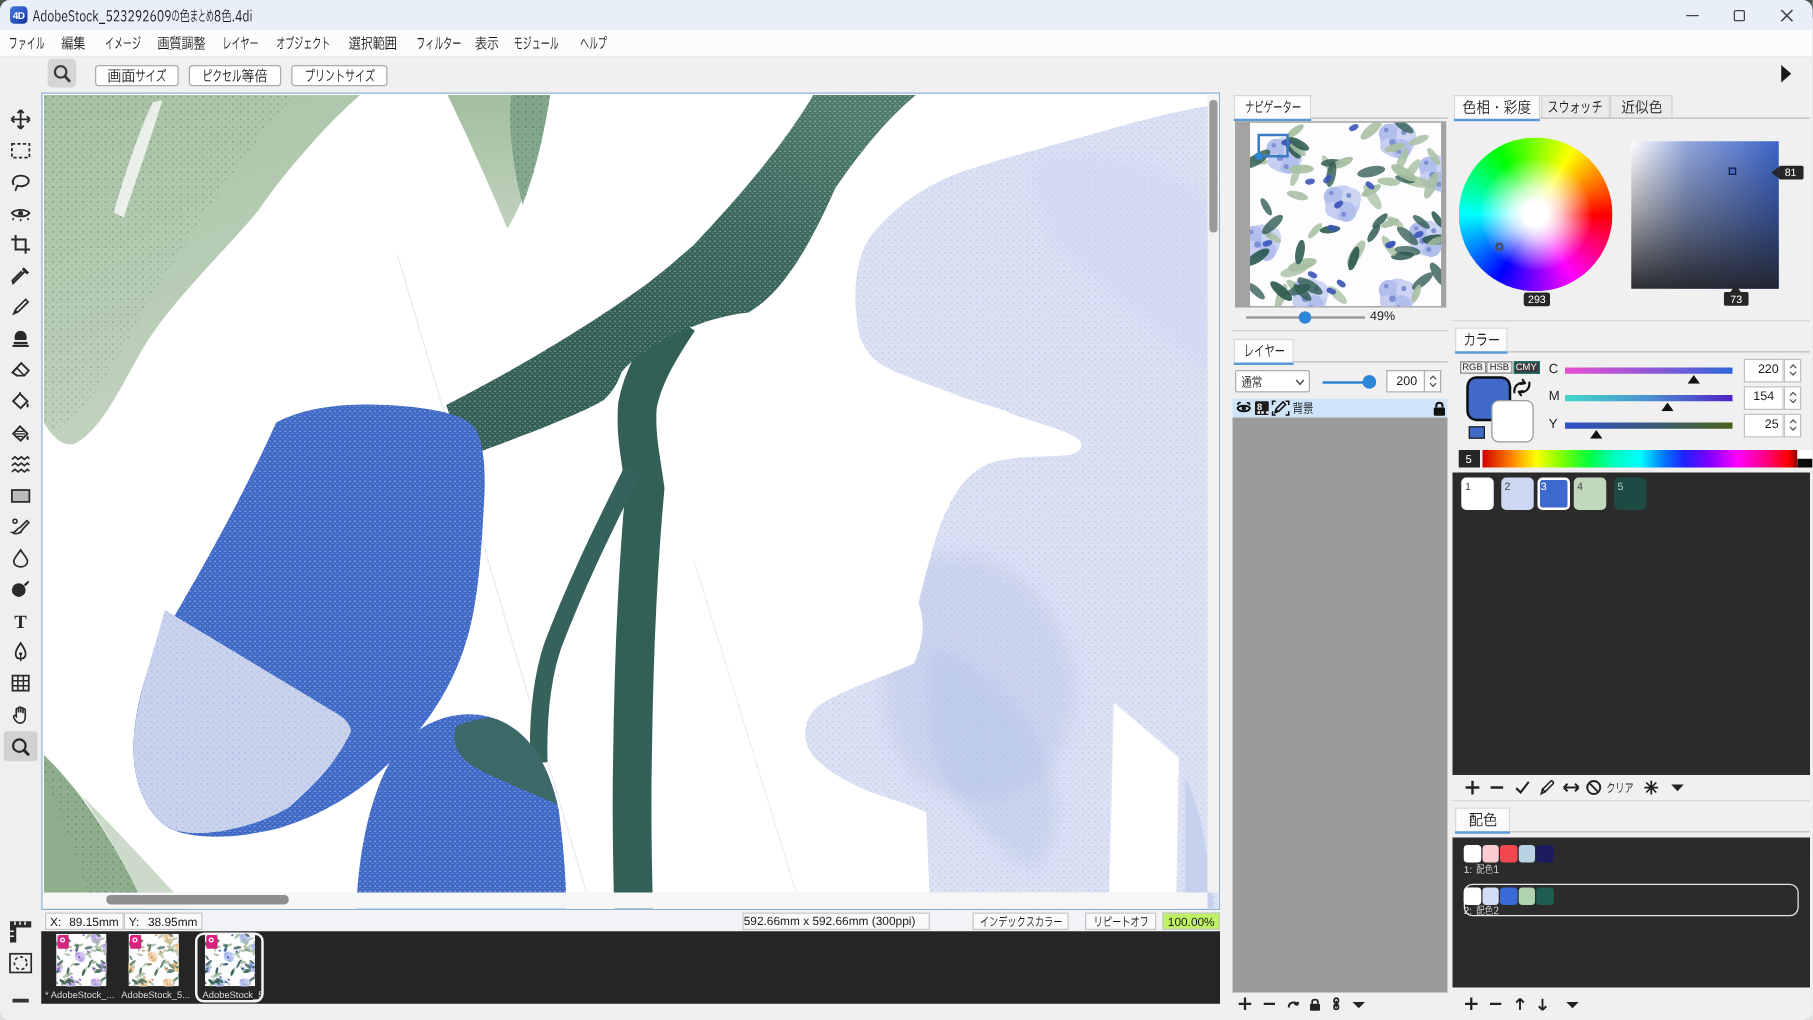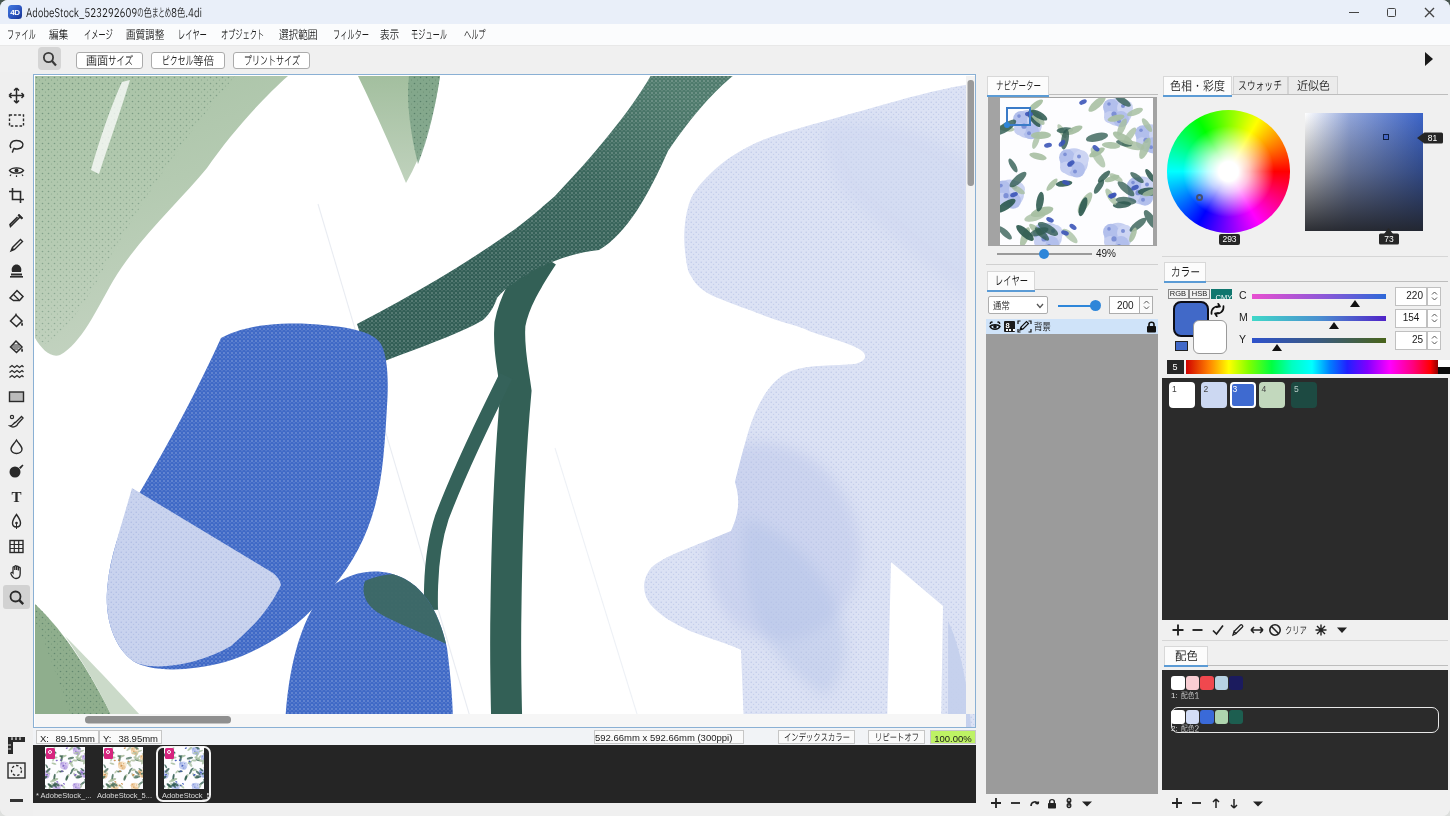--- a/index.html
+++ b/index.html
@@ -917,21 +917,21 @@
     </svg>
 <div class="abs" style="left:1162px;top:255.5px;width:286px;height:1px;background:#d6d6d6"></div>
 <div class="abs" style="left:1164px;top:262px;width:42px;height:18.5px;background:#fcfcfc;border:1px solid #d8d8d8;border-bottom:none"></div>
 <svg style="position:absolute;left:1170.5px;top:263.5px;overflow:visible" width="29.0" height="15.6" viewBox="0 -12.50 29.0 15.62">
       <path d="M6.3 -7.6V-6.8Q6.3 -3.4 6.1 -1.7Q6 -0.8 5.7 -0.4Q5.4 -0 4.8 -0.0H3.9L3.8 -0.9H4.7Q5.2 -0.9 5.4 -1.1Q5.6 -1.4 5.6 -2.0Q5.7 -2.7 5.7 -4.0Q5.8 -5.2 5.8 -6.4V-6.8H3.5Q3.4 -4.3 2.8 -2.7Q2.2 -1 1.1 0.2L0.7 -0.6Q1.8 -1.7 2.4 -3.1Q2.9 -4.5 3 -6.8H0.8V-7.6H3.0V-7.8V-10.0H3.5V-7.7V-7.6Z M9.1 -9.4H13.4V-8.5H9.1ZM8.4 -6.4H13.9Q13.9 -3.7 12.9 -2.1Q11.9 -0.4 10.2 0.2L10 -0.7Q11.5 -1.2 12.3 -2.4Q13.1 -3.6 13.3 -5.5H8.4Z M21.8 -4.3H15.8V-5.2H21.8Z" fill="#1a1a1a" transform="scale(1.2889 1)"></path>
     </svg>
 <div class="abs" style="left:1164px;top:280.5px;width:42px;height:2px;background:#5b9bd5"></div>
 <div class="abs" style="left:1206px;top:280.5px;width:242px;height:1px;background:#bdbdbd"></div>
 <div class="abs" style="left:1167.5px;top:288.5px;width:21px;height:10.5px;background:#f2f2f2;border:1px solid #8a8a8a;font-size:7.5px;text-align:center;line-height:8.5px;color:#222">RGB</div>
 <div class="abs" style="left:1189px;top:288.5px;width:21px;height:10.5px;background:#f2f2f2;border:1px solid #8a8a8a;font-size:7.5px;text-align:center;line-height:8.5px;color:#222">HSB</div>
-<div class="abs" style="left:1210.5px;top:288.5px;width:21px;height:10.5px;background:#3c3c3c;border:5px solid #0f766e;font-size:7.5px;text-align:center;line-height:8.5px;color:#fff">CMY</div>
+<div class="abs" style="left:1210.5px;top:288.5px;width:21px;height:10.5px;background:#3c3c3c;border:1px solid #0f766e;font-size:7.5px;text-align:center;line-height:8.5px;color:#fff">CMY</div>
 <div class="abs" style="left:1172.5px;top:300.5px;width:36px;height:36px;border-radius:8px;background:#4169c8;border:2.5px solid #0d0d16"></div>
 <svg class="abs" style="left:1209px;top:302px" width="17" height="16" viewBox="0 0 17 16">
       <path d="M2.5 12 C2 6.5 6 3.5 11 4.5 M11 4.5 L7.8 5.2 M11 4.5 L9.2 1.8 M14.5 4 C15 9.5 11 12.5 6 11.5 M6 11.5 L9.2 10.8 M6 11.5 L7.8 14.2" stroke="#111" stroke-width="1.7" fill="none" stroke-linecap="round"></path>
     </svg>
 <div class="abs" style="left:1192.5px;top:319.5px;width:34px;height:34px;border-radius:6px;background:#ffffff;border:1.5px solid #9a9a9a"></div>
 <div class="abs" style="left:1174.5px;top:340.5px;width:13px;height:10.5px;background:#4169c8;border:1.2px solid #222"></div>
 <div class="t" style="left:1239px;top:289px;font-size:10.5px">C</div>
 <div class="abs" style="left:1252px;top:293.5px;width:134px;height:5px;background:linear-gradient(to right,#e84fd0,#8a58d8 55%,#2d68d8)"></div>
 <svg class="abs" style="left:1350px;top:300px" width="10" height="7" viewBox="0 0 10 7">
       <path d="M5 0 L10 7 L0 7 Z" fill="#111"></path>

